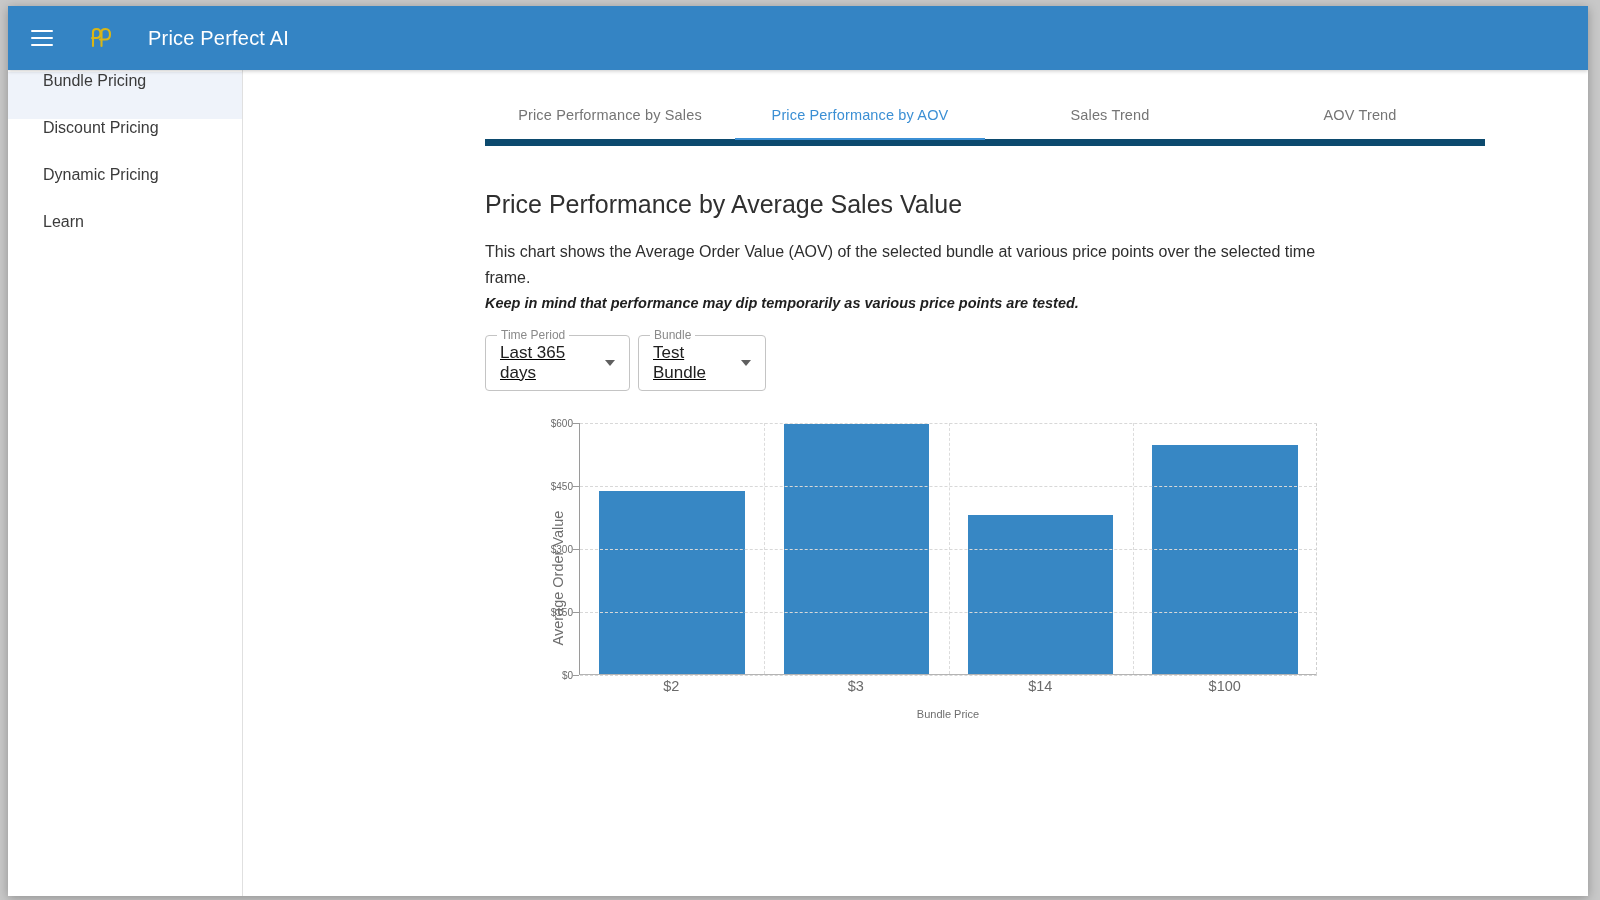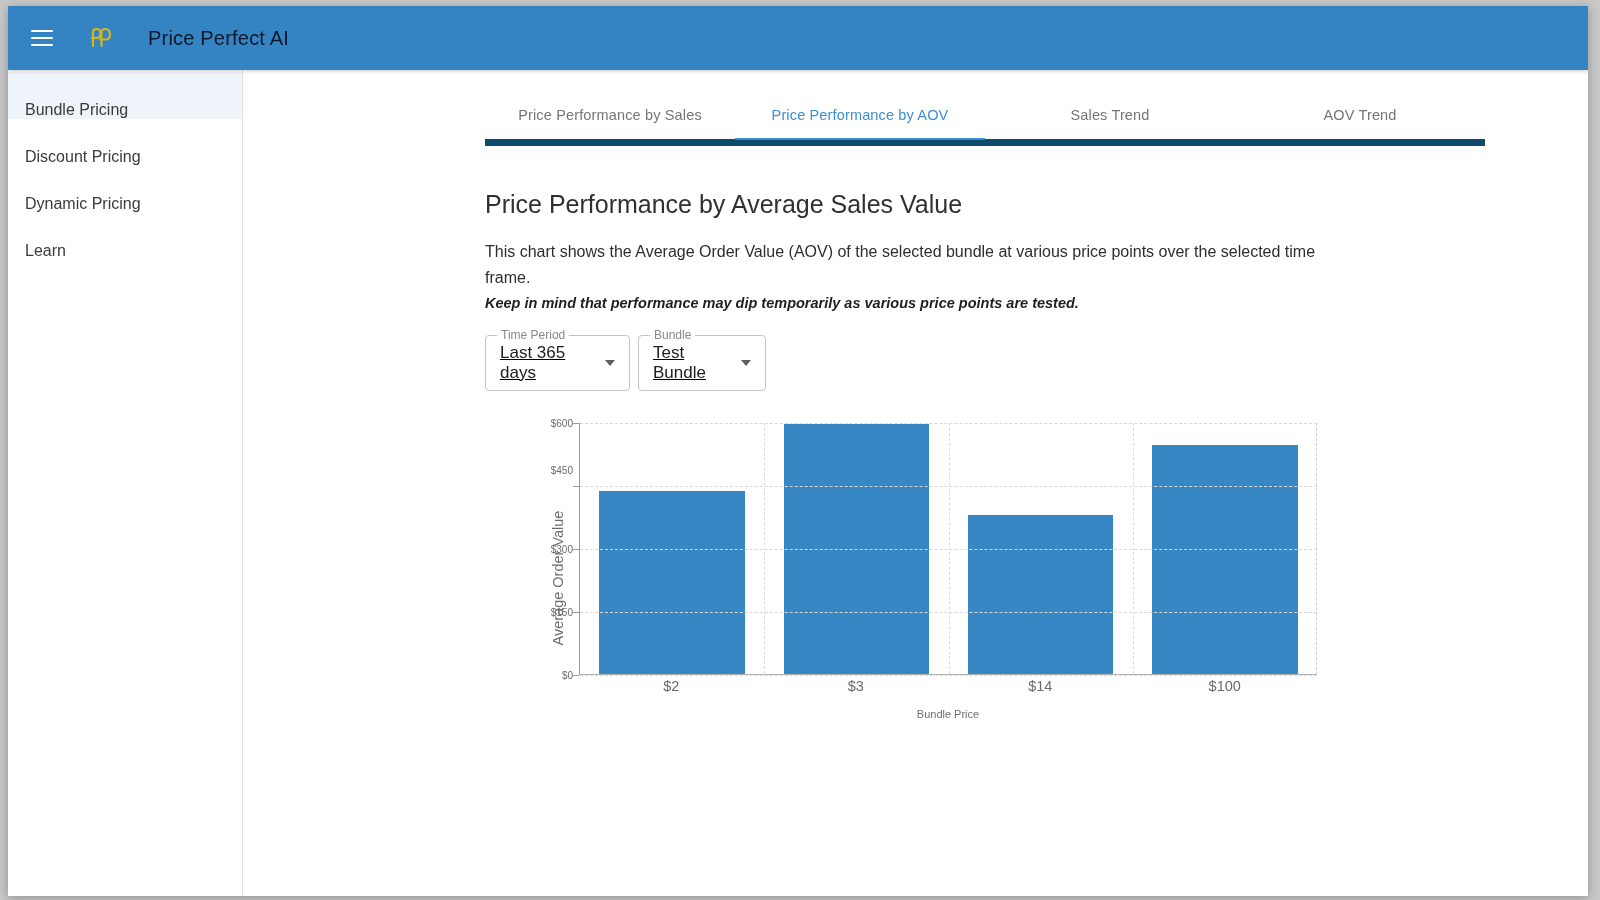--- a/index.html
+++ b/index.html
@@ -32,39 +32,39 @@
     width: 40px; height: 40px;
     margin-left: 14px;
     display: flex; flex-direction: column;
     align-items: center; justify-content: center;
     gap: 5px; cursor: pointer; border-radius: 50%;
   }
   .menu-btn span { display:block; width: 22px; height: 2px; background: #fff; border-radius: 1px; }
   .brand-logo { margin-left: 22px; width: 34px; height: 34px; display:flex; align-items:center; justify-content:center; }
   .brand-title {
     margin-left: 30px;
-    color: #0f172a;
+    color: #ffffff;
     font-size: 20px;
     font-weight: 400;
     letter-spacing: .2px;
   }
 
   
   .sidebar {
     position: absolute; left: 0; top: 64px;
     width: 235px; height: 826px;
     background: #ffffff;
     border-right: 1px solid #e0e0e0;
     padding-top: 2px;
     z-index: 10;
   }
   .nav-item {
     height: 47px;
-    display: flex; align-items: flex-end;
-    padding-left: 17px;
+    display: flex; align-items: flex-start;
+    padding-left: 35px;
     font-size: 16px;
     color: #3b3b3b;
     cursor: pointer;
     font-weight: 400;
   }
   .nav-item.active { background: #eff3fa; }
 
   
   .main {
     position: absolute; left: 235px; top: 64px;
@@ -292,21 +292,21 @@
         <span class="caret"></span>
       </div>
     </div>
 
     <div class="chart-wrap">
       <div class="y-axis-title">Average Order Value</div>
       <div class="y-labels" id="y-labels">
           <div class="y-label" style="top: 252px;">$0</div>
           <div class="y-label" style="top: 189px;">$150</div>
           <div class="y-label" style="top: 126px;">$300</div>
-          <div class="y-label" style="top: 47px;">$450</div>
+          <div class="y-label" style="top: 63px;">$450</div>
           <div class="y-label" style="top: 0px;">$600</div>
         </div>
       <div class="plot" id="plot">
         <div class="plot-right-border"></div>
         <div class="bars" id="bars">
             <div class="bar-slot">
               <div class="bar" title="$2: 435" style="height: 182.7px; background: rgb(55, 135, 196);"></div>
             </div>
             <div class="bar-slot">
               <div class="bar" title="$3: 595" style="height: 249.9px; background: rgb(55, 135, 196);"></div>

